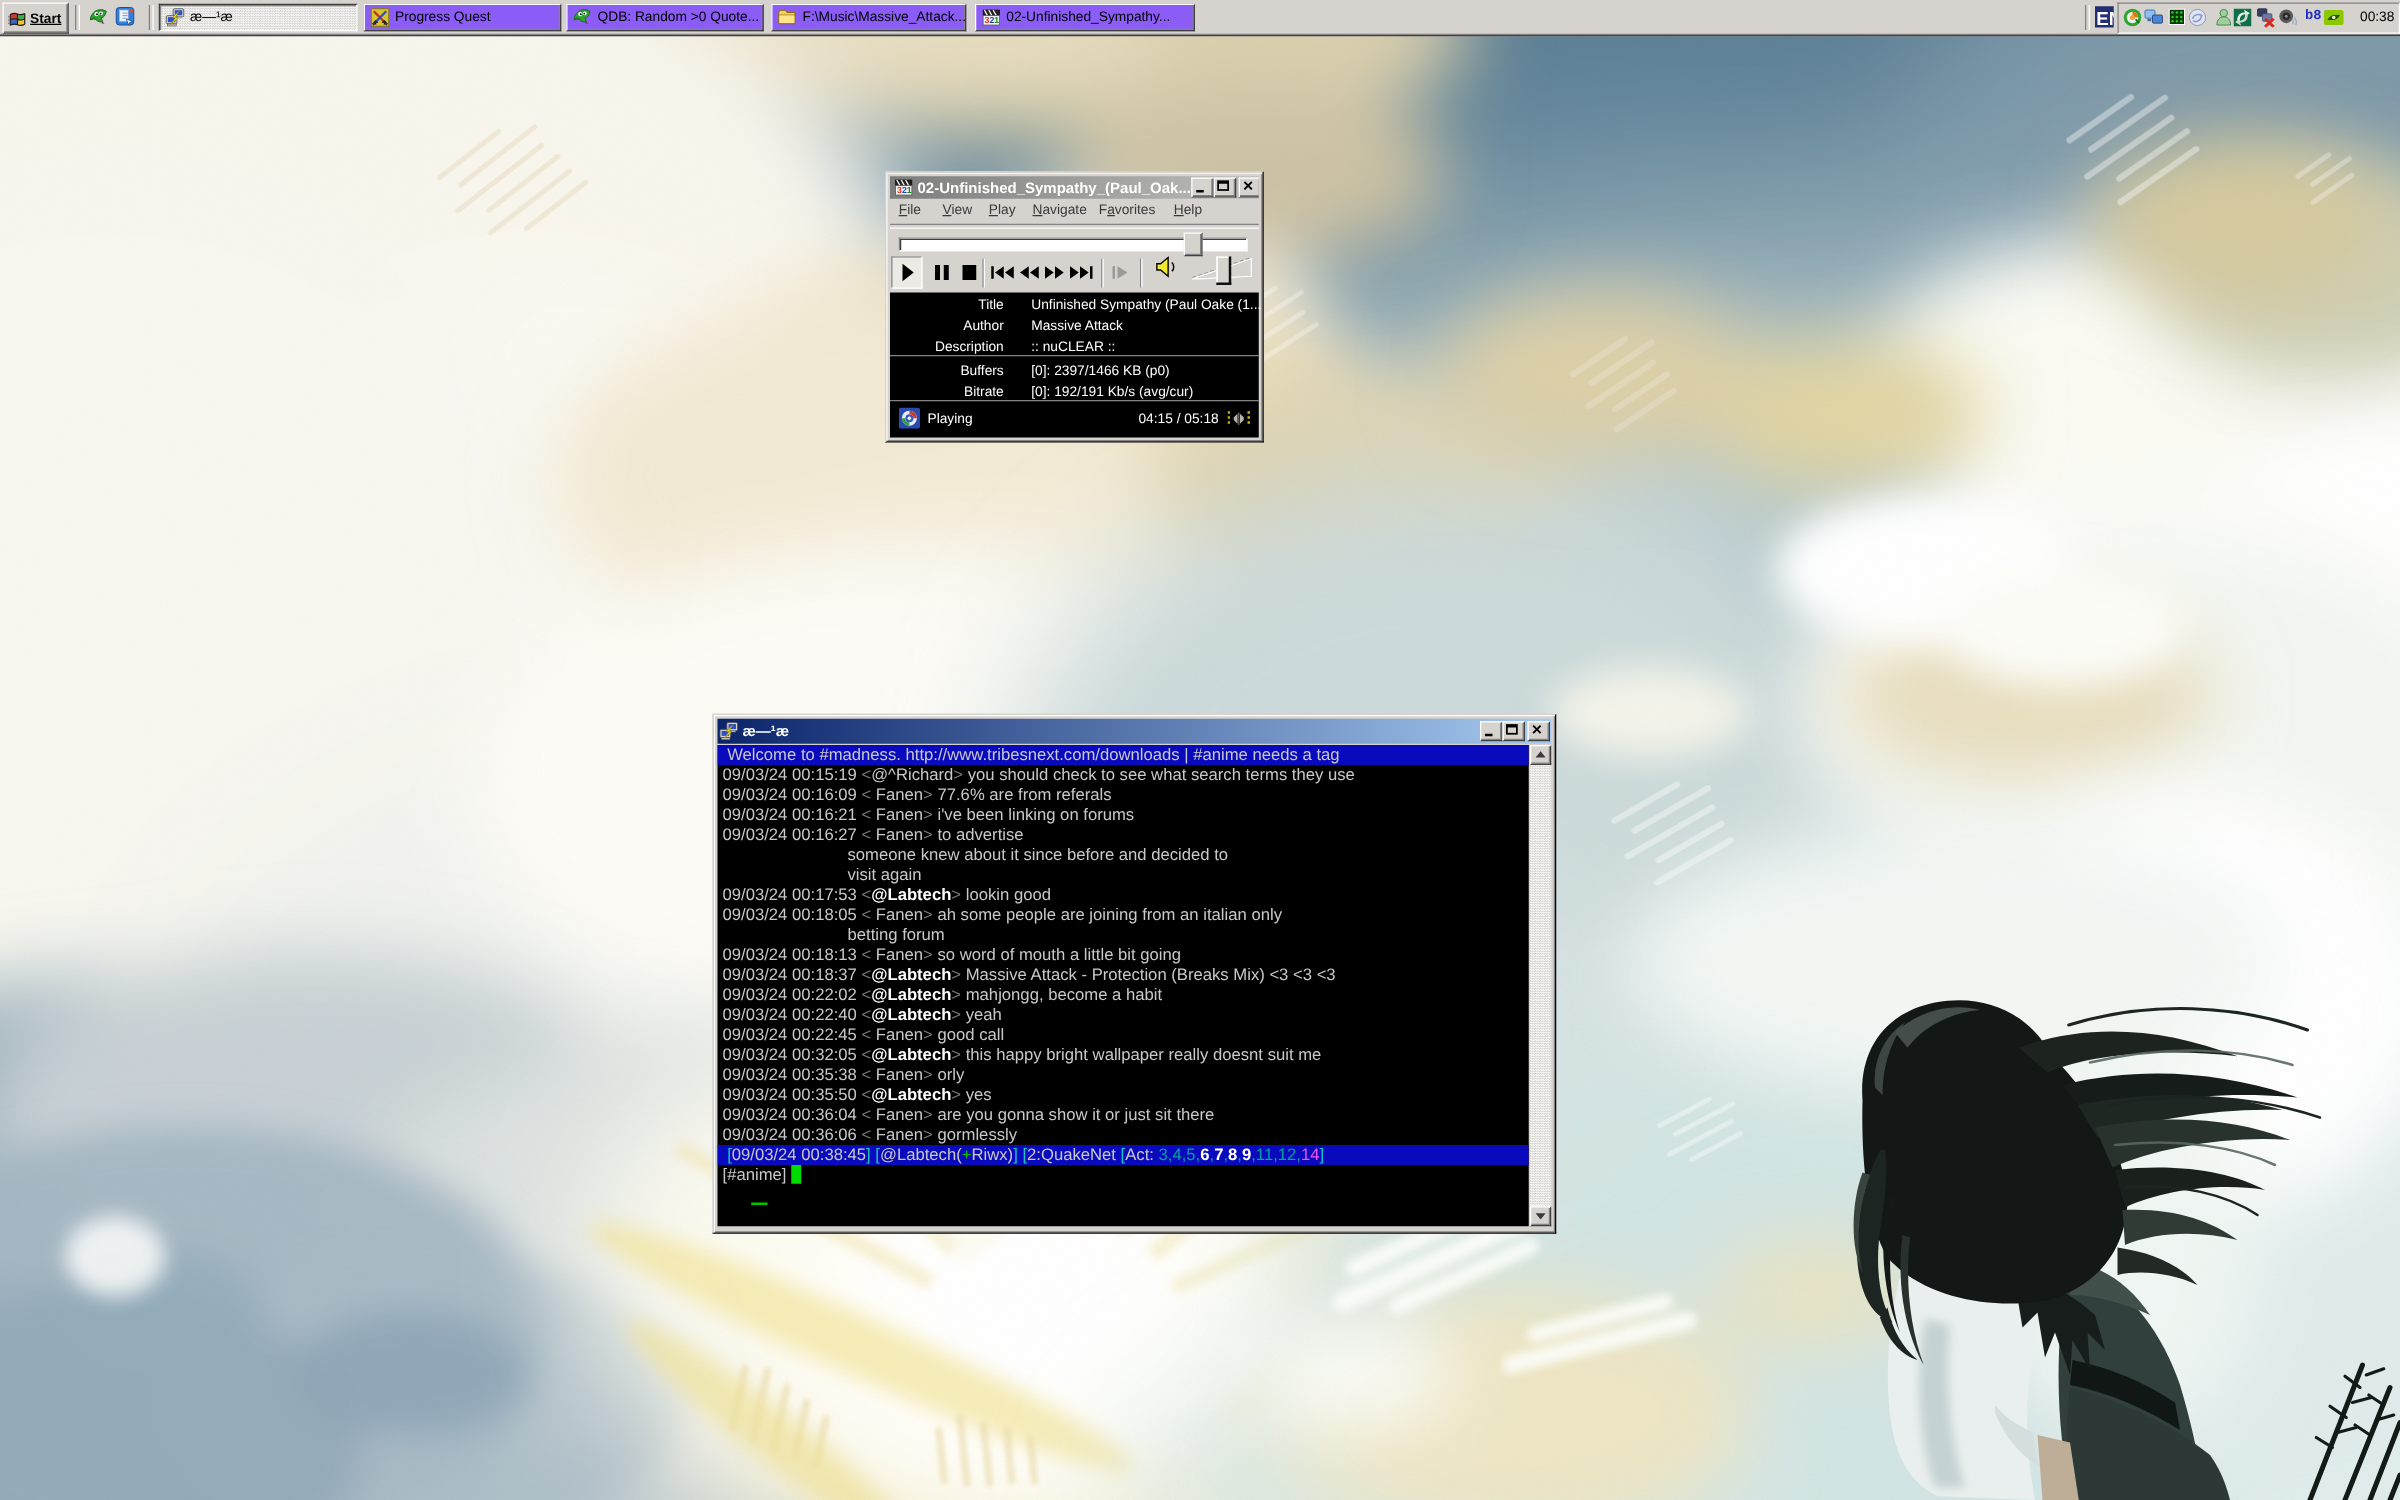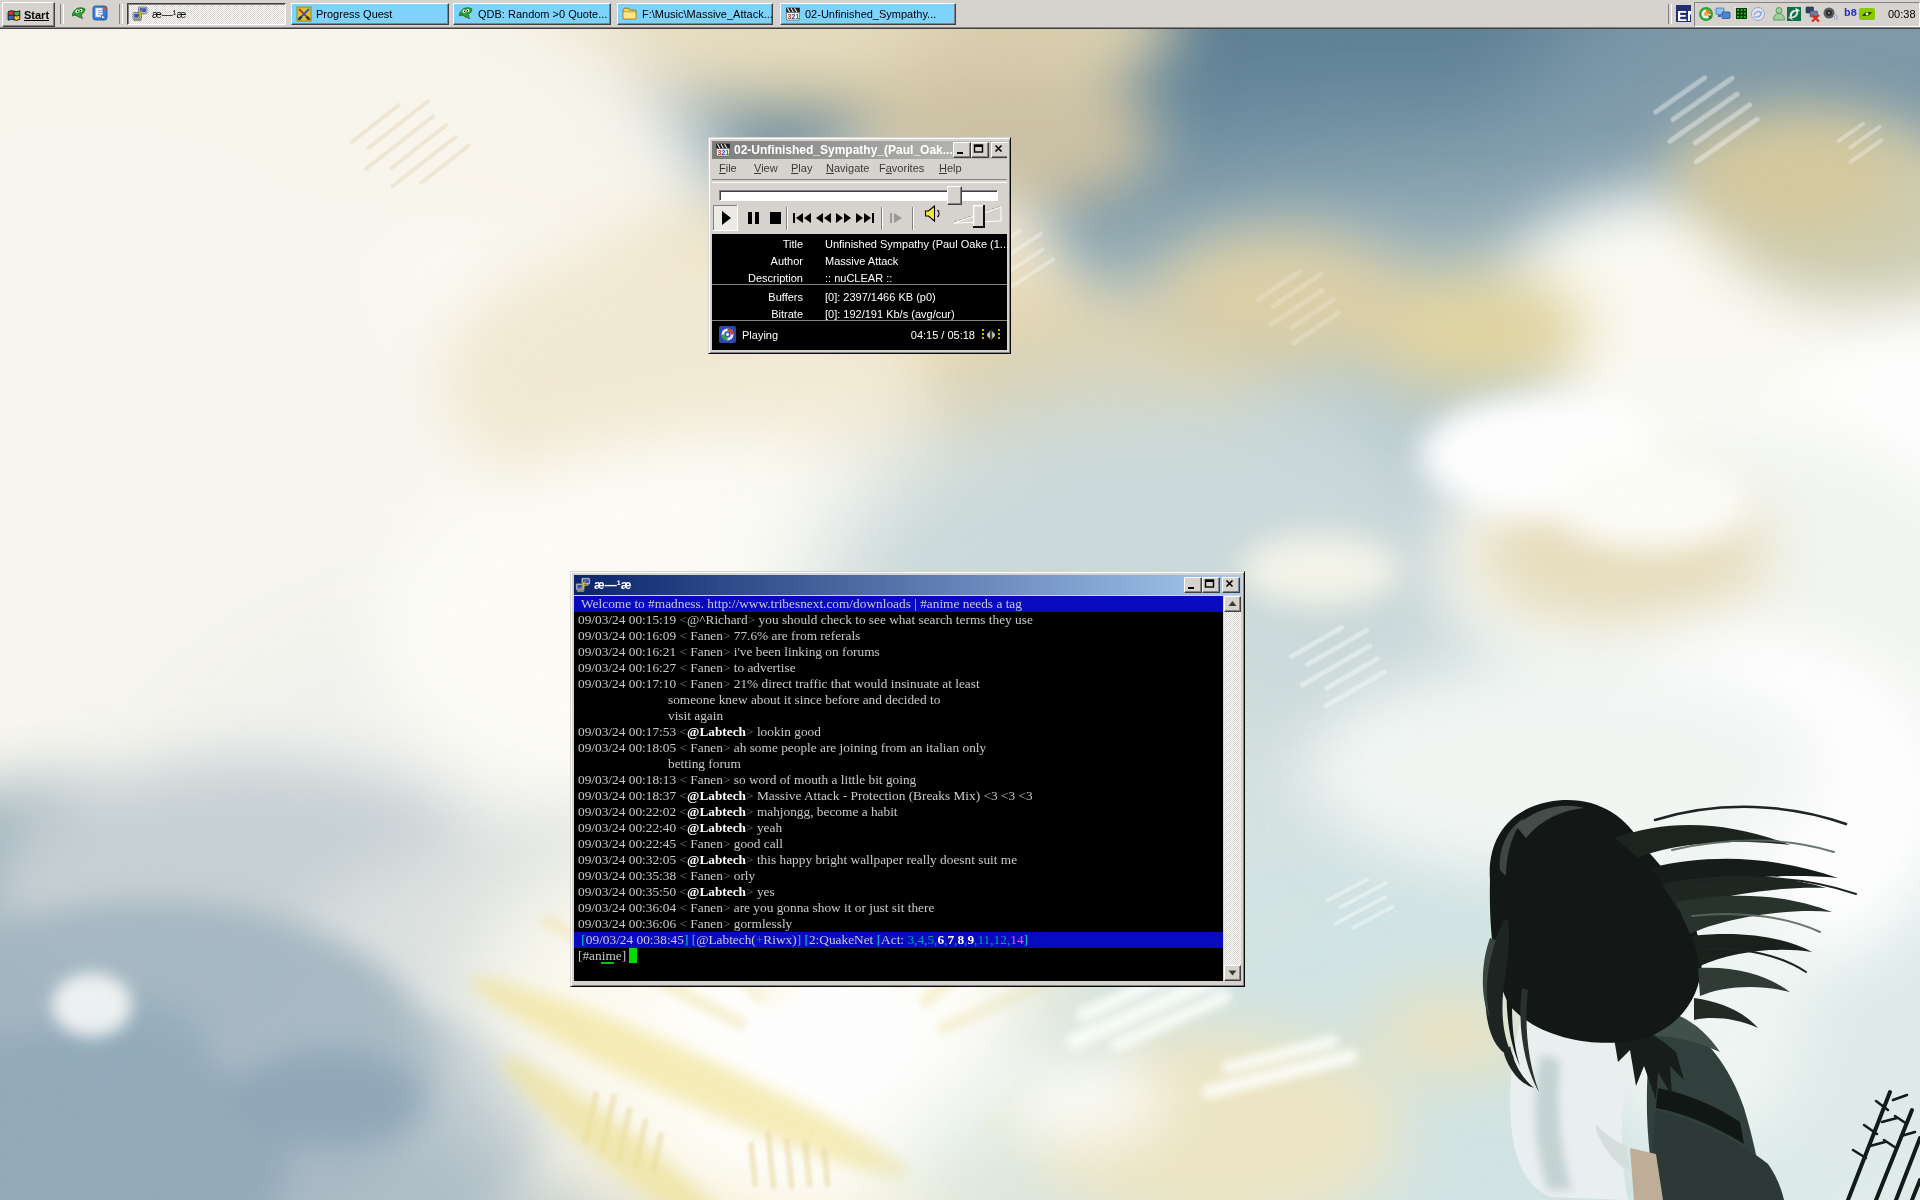--- a/index.html
+++ b/index.html
@@ -1,21 +1,21 @@
 <!DOCTYPE html>
 <html><head><meta charset="utf-8">
 <style>
 html,body{margin:0;padding:0;width:1920px;height:1200px;overflow:hidden;background:#cfd9da;}
 body{font-family:"Liberation Sans",sans-serif;position:relative;}
 #wall{position:absolute;left:0;top:0;width:1920px;height:1200px;overflow:hidden;}
 #wall svg{position:absolute;left:0;top:0;}
 
 #taskbar{position:absolute;left:0;top:0;width:1920px;height:28px;background:#d6d3ce;
  border-bottom:1px solid #424142;box-shadow:0 -1px 0 #848284 inset;}
-.tbtn{position:absolute;top:3px;height:22px;background:#7dd3fc;
+.tbtn{position:absolute;top:3px;height:22px;background:#8b5cf6;
  border:1px solid;border-color:#fff #404040 #404040 #fff;box-shadow:inset -1px -1px 0 #848284;
  font-size:11px;color:#000;display:flex;align-items:center;padding:0 4px;box-sizing:border-box;white-space:nowrap;overflow:hidden;}
 .tbtn.pressed{border-color:#404040 #fff #fff #404040;box-shadow:inset 1px 1px 0 #848284;
  background:repeating-conic-gradient(#fff 0 25%,#d6d3ce 0 50%) 0 0/2px 2px;}
 .tbtn .ic{width:16px;height:16px;margin-right:4px;flex:0 0 16px;}
 .groove{position:absolute;top:4px;height:20px;width:2px;border-left:1px solid #848284;border-right:1px solid #fff;}
 #startbtn{position:absolute;left:2px;top:2px;width:51px;height:23px;background:#d6d3ce;
  border:1px solid;border-color:#fff #404040 #404040 #fff;box-shadow:inset -1px -1px 0 #848284;
  display:flex;align-items:center;font-weight:bold;font-size:11px;text-decoration:underline;}
 #clock{font-size:11px;color:#000;padding:0 6px 0 4px;}
@@ -42,21 +42,21 @@
 .pval{position:absolute;left:113px;white-space:nowrap;}
 
 #term{left:570px;top:571px;width:673px;height:414px;}
 #ttitle{position:absolute;left:3px;top:3px;right:3px;height:20px;background:linear-gradient(90deg,#0a246a,#a6caf0);
  display:flex;align-items:center;color:#fff;font-weight:bold;font-size:12px;}
 #tbody{position:absolute;left:3px;top:24px;width:649px;height:385px;background:#000;overflow:hidden;}
 #tscroll{position:absolute;right:3px;top:24px;width:17px;height:385px;
  background:repeating-conic-gradient(#fff 0 25%,#d6d3ce 0 50%) 0 0/2px 2px;}
 .sbtn{position:absolute;left:0;width:17px;height:16px;background:#d6d3ce;border:1px solid;
  border-color:#fff #404040 #404040 #fff;box-shadow:inset -1px -1px 0 #848284;box-sizing:border-box;}
-pre.tl{margin:0;font-family:Liberation Serif, serif;font-size:13.33px;line-height:16px;height:16px;
+pre.tl{margin:0;font-family:Liberation Sans, sans-serif;font-size:13.33px;line-height:16px;height:16px;
  color:#c9c9c9;white-space:pre;}
 pre.tl .dk{color:#7b7b7b;}
 pre.tl .wb{color:#fff;font-weight:bold;}
 pre.blue{background:#0909bd;}
 pre.tl .cy{color:#18c7c7;}
 pre.tl .dc{color:#00a2a2;}
 pre.tl .mg{color:#ef53ef;text-align:right;}
 pre.tl .gr{color:#00c400;}
 </style></head>
 <body>
@@ -638,21 +638,20 @@
           </svg></span>
       </span>
   </div>
   <div id="tbody">
       <div style="padding-left:4px;">
 <pre class="tl blue" style="margin-left:-4px;padding-left:4px;"> Welcome to #madness. http://www.tribesnext.com/downloads | #anime needs a tag</pre>
 <pre class="tl">09/03/24 00:15:19 <span class="dk">&lt;</span>@^Richard<span class="dk">&gt;</span> you should check to see what search terms they use</pre>
 <pre class="tl">09/03/24 00:16:09 <span class="dk">&lt;</span> Fanen<span class="dk">&gt;</span> 77.6% are from referals</pre>
 <pre class="tl">09/03/24 00:16:21 <span class="dk">&lt;</span> Fanen<span class="dk">&gt;</span> i've been linking on forums</pre>
 <pre class="tl">09/03/24 00:16:27 <span class="dk">&lt;</span> Fanen<span class="dk">&gt;</span> to advertise</pre>
-<pre class="tl">09/03/24 00:17:10 <span class="dk">&lt;</span> Fanen<span class="dk">&gt;</span> 21% direct traffic that would insinuate at least</pre>
 <pre class="tl">                           someone knew about it since before and decided to</pre>
 <pre class="tl">                           visit again</pre>
 <pre class="tl">09/03/24 00:17:53 <span class="dk">&lt;</span><span class="wb">@Labtech</span><span class="dk">&gt;</span> lookin good</pre>
 <pre class="tl">09/03/24 00:18:05 <span class="dk">&lt;</span> Fanen<span class="dk">&gt;</span> ah some people are joining from an italian only</pre>
 <pre class="tl">                           betting forum</pre>
 <pre class="tl">09/03/24 00:18:13 <span class="dk">&lt;</span> Fanen<span class="dk">&gt;</span> so word of mouth a little bit going</pre>
 <pre class="tl">09/03/24 00:18:37 <span class="dk">&lt;</span><span class="wb">@Labtech</span><span class="dk">&gt;</span> Massive Attack - Protection (Breaks Mix) &lt;3 &lt;3 &lt;3</pre>
 <pre class="tl">09/03/24 00:22:02 <span class="dk">&lt;</span><span class="wb">@Labtech</span><span class="dk">&gt;</span> mahjongg, become a habit</pre>
 <pre class="tl">09/03/24 00:22:40 <span class="dk">&lt;</span><span class="wb">@Labtech</span><span class="dk">&gt;</span> yeah</pre>
 <pre class="tl">09/03/24 00:22:45 <span class="dk">&lt;</span> Fanen<span class="dk">&gt;</span> good call</pre>

